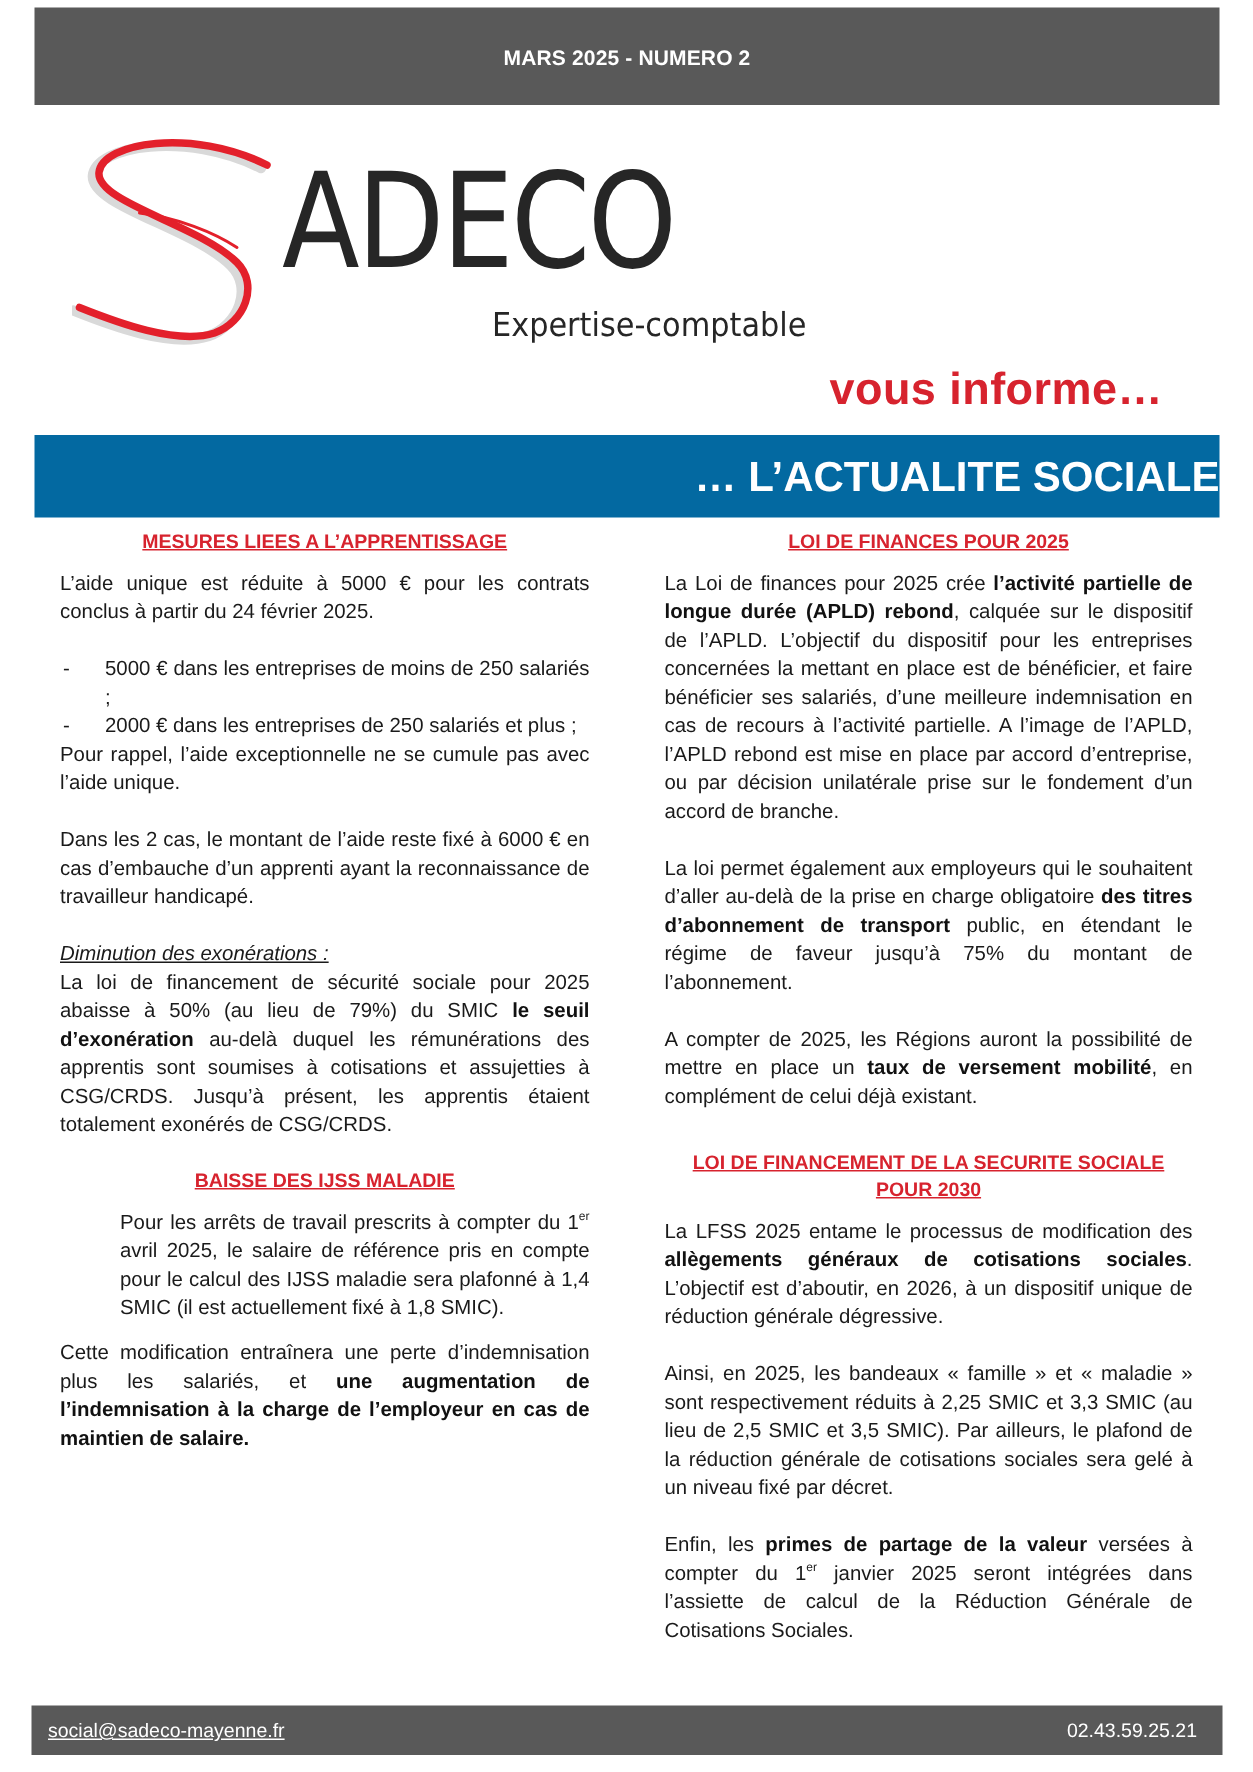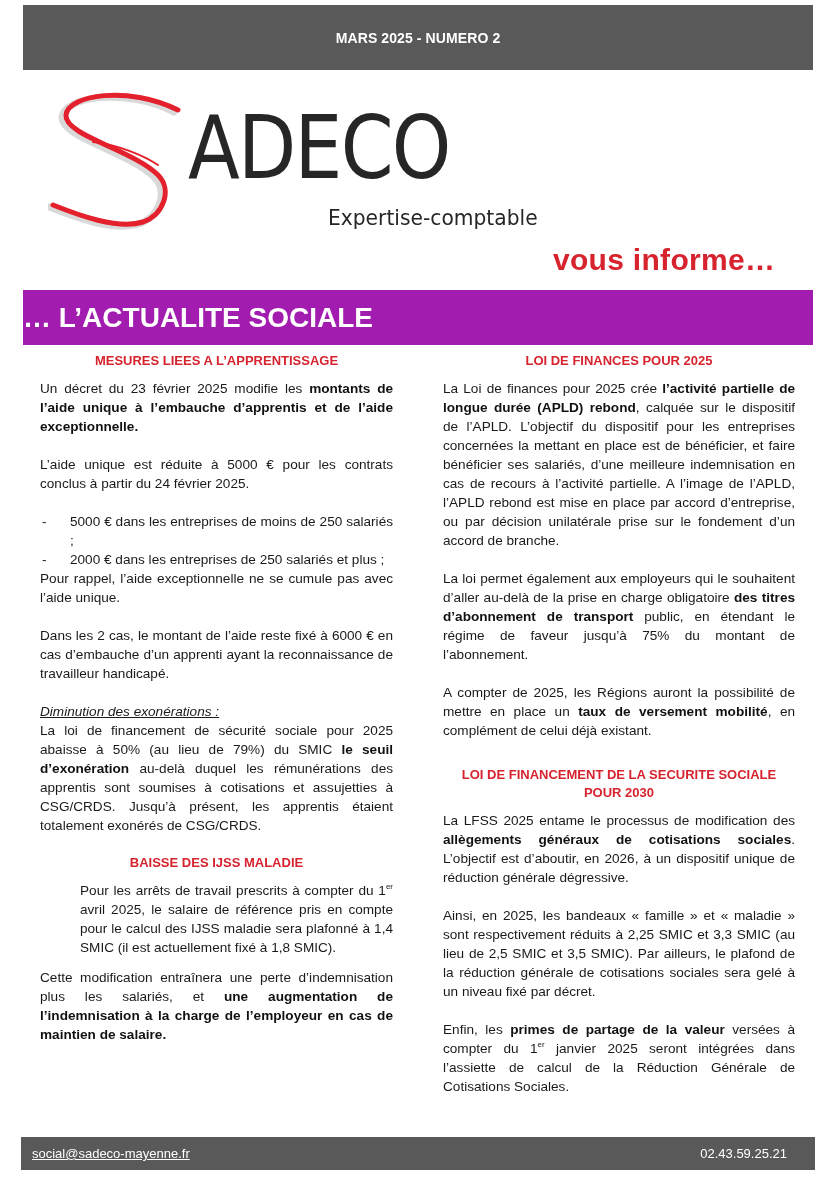--- a/index.html
+++ b/index.html
@@ -26,48 +26,48 @@
       transform: scaleX(0.92); transform-origin: left top;
     }
 
     .tagline {
       position: absolute; left: 553px; top: 243px;
       color: #d7232e; font-weight: bold; font-size: 30px; letter-spacing: 0.3px;
     }
 
     .title-bar {
       position: absolute; left: 23px; top: 290px; width: 790px; height: 55px;
-      background: #a21caf; color: #ffffff;
-      display: flex; align-items: center; justify-content: flex-start;
+      background: #0369a1; color: #ffffff;
+      display: flex; align-items: center; justify-content: flex-end;
       font-weight: bold; font-size: 28px;
     }
 
     .col { position: absolute; font-size: 13.6px; line-height: 19px; text-align: justify; color: #1a1a1a; }
     .col-left { left: 40px; top: 352px; width: 353px; }
     .col-right { left: 443px; top: 352px; width: 352px; }
 
     .sec-title {
       color: #d7232e; font-weight: bold; font-size: 13px; text-align: center;
-      line-height: 18px; margin-bottom: 9px;
+      line-height: 18px; margin-bottom: 9px; text-decoration: underline;
     }
     p { margin-bottom: 19px; }
     p.tight { margin-bottom: 11px; margin-left: 40px; }
     p.nomargin { margin-bottom: 0; }
     b { font-weight: bold; color: #111; }
     .subhead { font-style: italic; text-decoration: underline; }
     .bullet { display: flex; }
     .bullet .dash { width: 30px; flex: none; padding-left: 2px; }
     .bullet .txt { flex: 1; text-align: justify; }
     sup { font-size: 8px; vertical-align: super; line-height: 0; }
 
     .footer {
       position: absolute; left: 21px; top: 1137px; width: 794px; height: 33px;
       background: #595959; color: #ffffff;
       display: flex; align-items: center; justify-content: space-between;
-      padding: 0 28px 0 11px; font-size: 13px;
+      padding: 0 17px 0 11px; font-size: 13px;
     }
     .footer a { color: #ffffff; text-decoration: underline; }
   </style>
 </head>
 <body>
 
 <div class="top-bar">
   <span>MARS 2025 - NUMERO 2</span>
 </div>
 
@@ -82,23 +82,20 @@
 </div>
 
 <div class="tagline">vous informe…</div>
 
 <div class="title-bar">
   <span>… L’ACTUALITE SOCIALE</span>
 </div>
 
 <div class="col col-left">
   <div class="sec-title">MESURES LIEES A L’APPRENTISSAGE</div>
-  <p>
-    <span>Un décret du 23 février 2025 modifie les </span><b>montants de l’aide unique à l’embauche d’apprentis et de l’aide exceptionnelle.</b>
-  </p>
   <p>L’aide unique est réduite à 5000 € pour les contrats conclus à partir du 24 février 2025.</p>
   <div class="bullet">
     <span class="dash">-</span>
     <span class="txt">5000 € dans les entreprises de moins de 250 salariés ;</span>
   </div>
   <div class="bullet">
     <span class="dash">-</span>
     <span class="txt">2000 € dans les entreprises de 250 salariés et plus ;</span>
   </div>
   <p>Pour rappel, l’aide exceptionnelle ne se cumule pas avec l’aide unique.</p>

